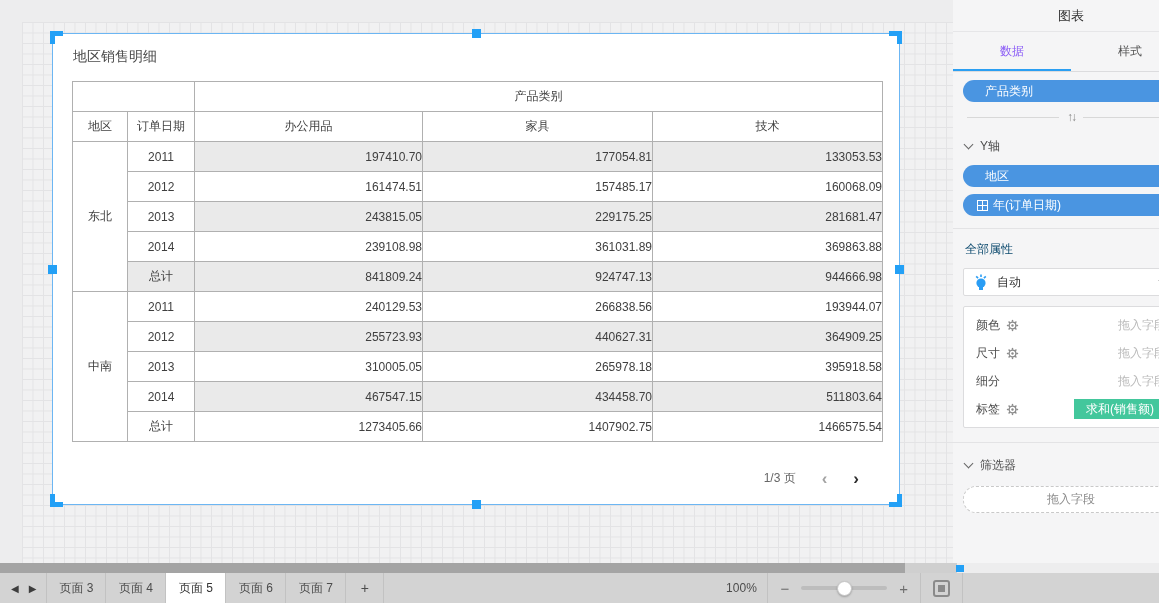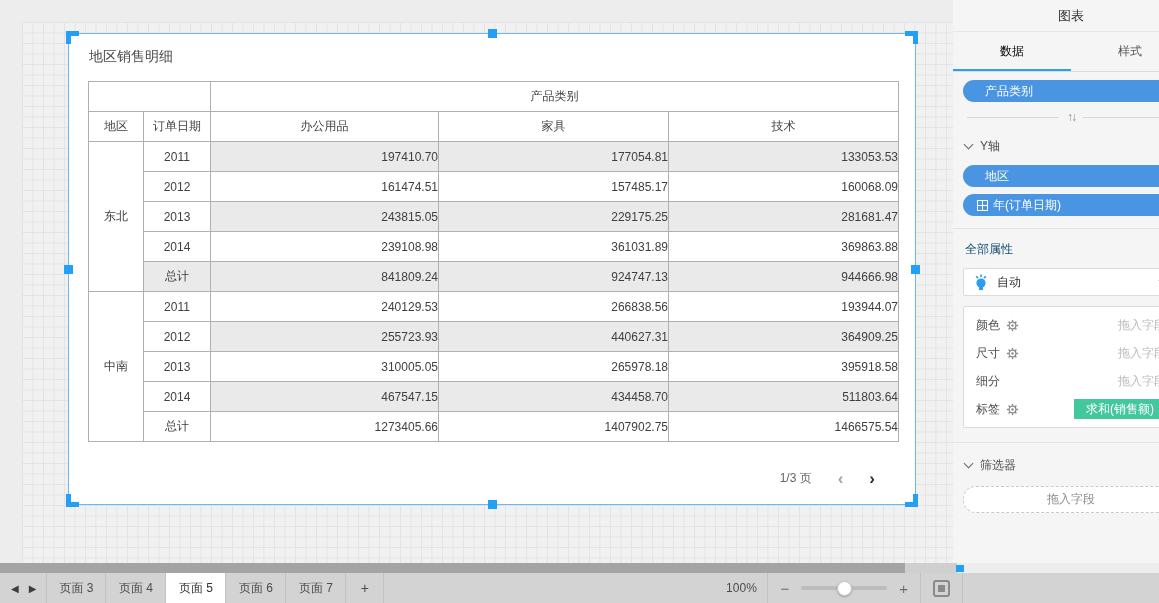--- a/index.html
+++ b/index.html
@@ -8,21 +8,21 @@
   .app { position:relative; width:1159px; height:603px; background:#ededee; }
 
   
   .canvas { position:absolute; left:0; top:0; width:957px; height:563px; background:#ededee; overflow:hidden; }
   .grid-area { position:absolute; left:22px; top:22px; right:0; bottom:0;
     background-color:#f1f1f2;
     background-image:linear-gradient(to right,#e3e3e5 1px,transparent 1px),linear-gradient(to bottom,#e3e3e5 1px,transparent 1px);
     background-size:10.5px 10.5px; }
 
   
-  .widget { position:absolute; left:68px; top:33px; width:848px; height:472px; background:#fff; border:1px solid #6cb6f3; }
+  .widget { position:absolute; left:52px; top:33px; width:848px; height:472px; background:#fff; border:1px solid #6cb6f3; }
   .handle-corner { position:absolute; width:13px; height:13px; }
   .hc-tl { left:-3px; top:-3px; border-top:5px solid #23a0f6; border-left:5px solid #23a0f6; }
   .hc-tr { right:-3px; top:-3px; border-top:5px solid #23a0f6; border-right:5px solid #23a0f6; }
   .hc-bl { left:-3px; bottom:-3px; border-bottom:5px solid #23a0f6; border-left:5px solid #23a0f6; }
   .hc-br { right:-3px; bottom:-3px; border-bottom:5px solid #23a0f6; border-right:5px solid #23a0f6; }
   .handle-mid { position:absolute; width:9px; height:9px; background:#23a0f6; }
   .hm-t { left:calc(50% - 4.5px); top:-5px; }
   .hm-b { left:calc(50% - 4.5px); bottom:-5px; }
   .hm-l { left:-5px; top:calc(50% - 4.5px); }
   .hm-r { right:-5px; top:calc(50% - 4.5px); }
@@ -48,21 +48,21 @@
   .vscroll { position:absolute; left:957px; top:0; width:6px; height:563px; background:#a9a9a9; }
   .hscroll-track { position:absolute; left:0; top:563px; width:957px; height:10px; background:#cfcfcf; }
   .hscroll-thumb { position:absolute; left:0; top:0; width:905px; height:10px; background:#a4a4a4; }
   .corner-handle { position:absolute; left:956px; top:565px; width:8px; height:7px; background:#23a0f6; }
 
   
   .panel { position:absolute; left:953px; top:0; width:236px; height:563px; background:#f5f5f6; overflow:hidden; }
   .panel-header { height:32px; line-height:32px; text-align:center; font-size:13px; color:#333; border-bottom:1px solid #e6e6e8; }
   .panel-tabs { display:flex; border-bottom:1px solid #dcdcde; }
   .panel-tab { width:50%; text-align:center; padding:11px 0 9px; color:#555; cursor:pointer; border-bottom:2px solid transparent; }
-  .panel-tab.active { border-bottom:2px solid #2b9ff2; color:#000000; }
+  .panel-tab.active { border-bottom:2px solid #2b9ff2; color:#8b5cf6; }
   .section-head { display:flex; align-items:center; gap:8px; padding:14px 12px 2px; color:#4e4e4e; cursor:pointer; }
   .chev { width:7px; height:7px; border-right:1.5px solid #666; border-bottom:1.5px solid #666; transform:rotate(45deg); margin-top:-4px; }
   .pill-zone { padding:8px 10px 0; }
   .pill { height:22px; border-radius:11px; background:#4a95e1; color:#fff; display:flex; align-items:center; padding-left:22px; gap:5px; margin-bottom:7px; cursor:grab; font-size:12px; }
   .swap-divider { display:flex; align-items:center; margin:8px 14px 0; color:#8a8a8a; font-size:12px; }
   .swap-divider:before,.swap-divider:after { content:""; flex:1; border-top:1px solid #d8d8d8; }
   .swap-divider span { padding:0 8px; letter-spacing:-2px; }
   .panel-sep { border-top:1px solid #e3e3e5; margin-top:12px; }
   .allprops-label { padding:12px 12px 0; color:#0c4a6e; }
   .auto-dropdown { margin:10px 10px 0; height:28px; background:#fff; border:1px solid #dcdcde; border-radius:2px; display:flex; align-items:center; padding:0 10px; gap:9px; cursor:pointer; }

